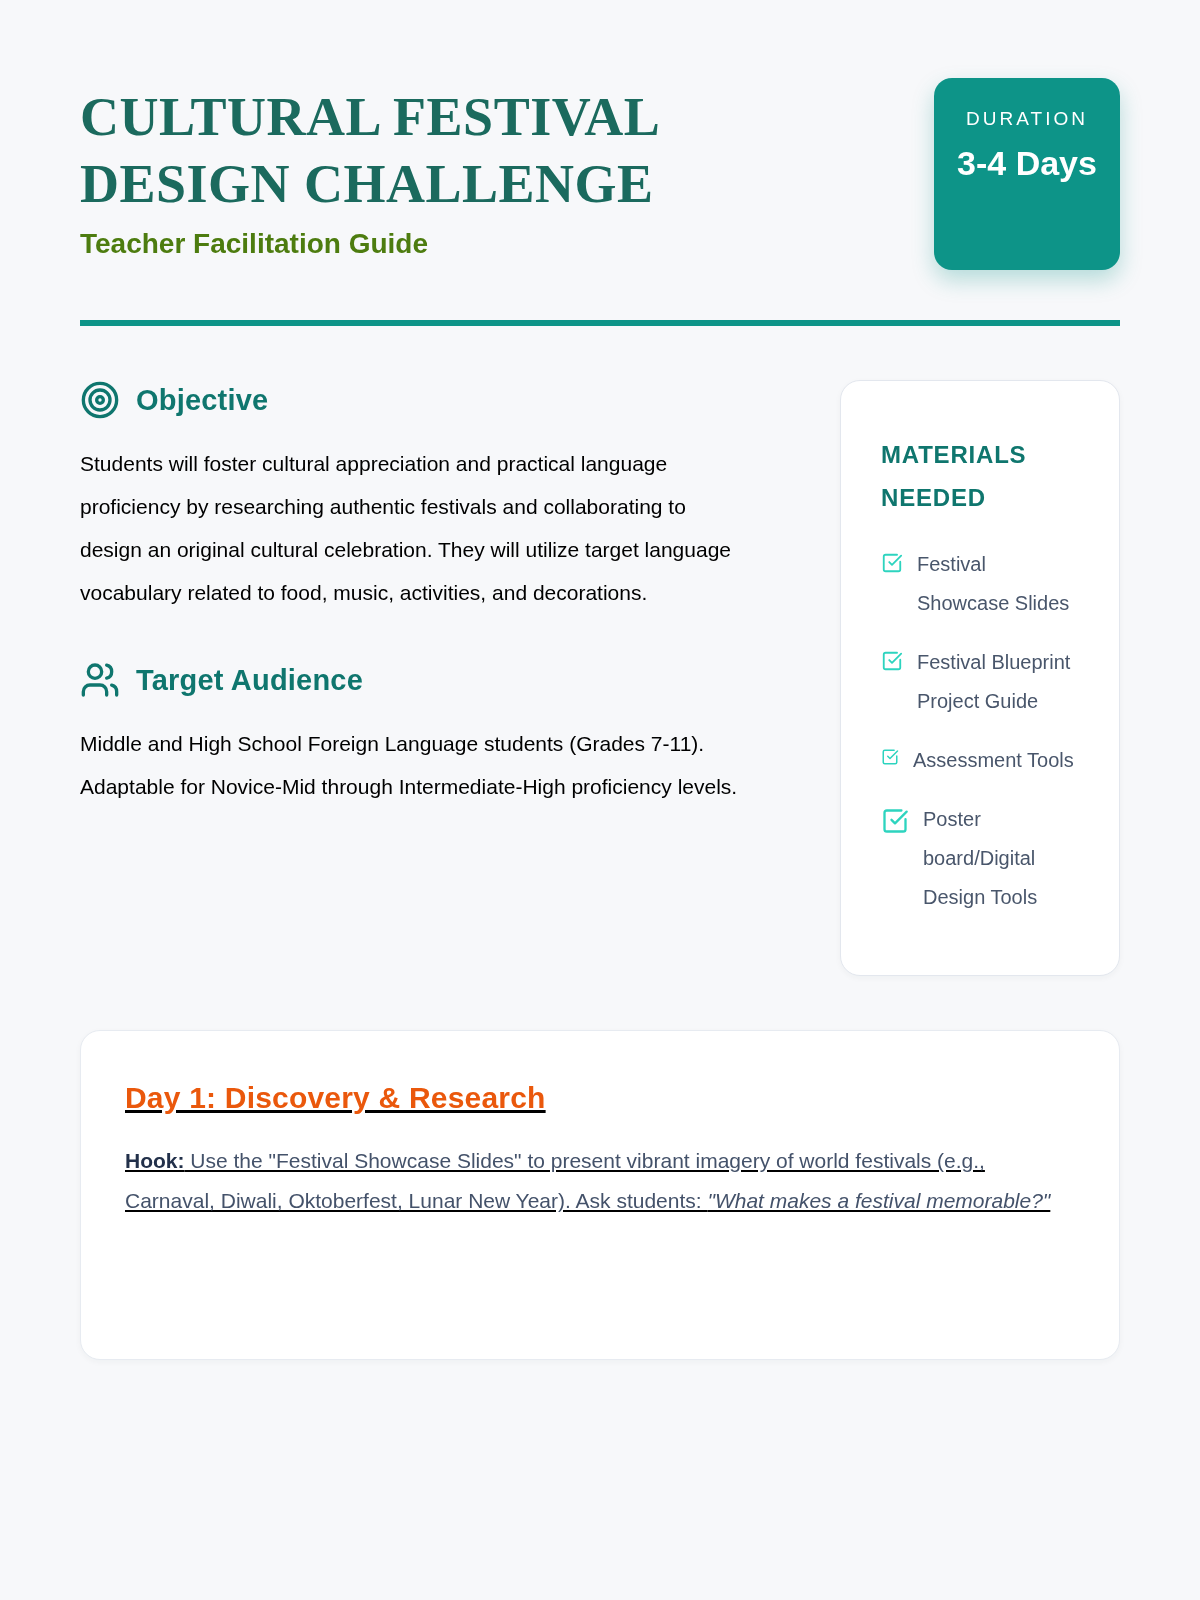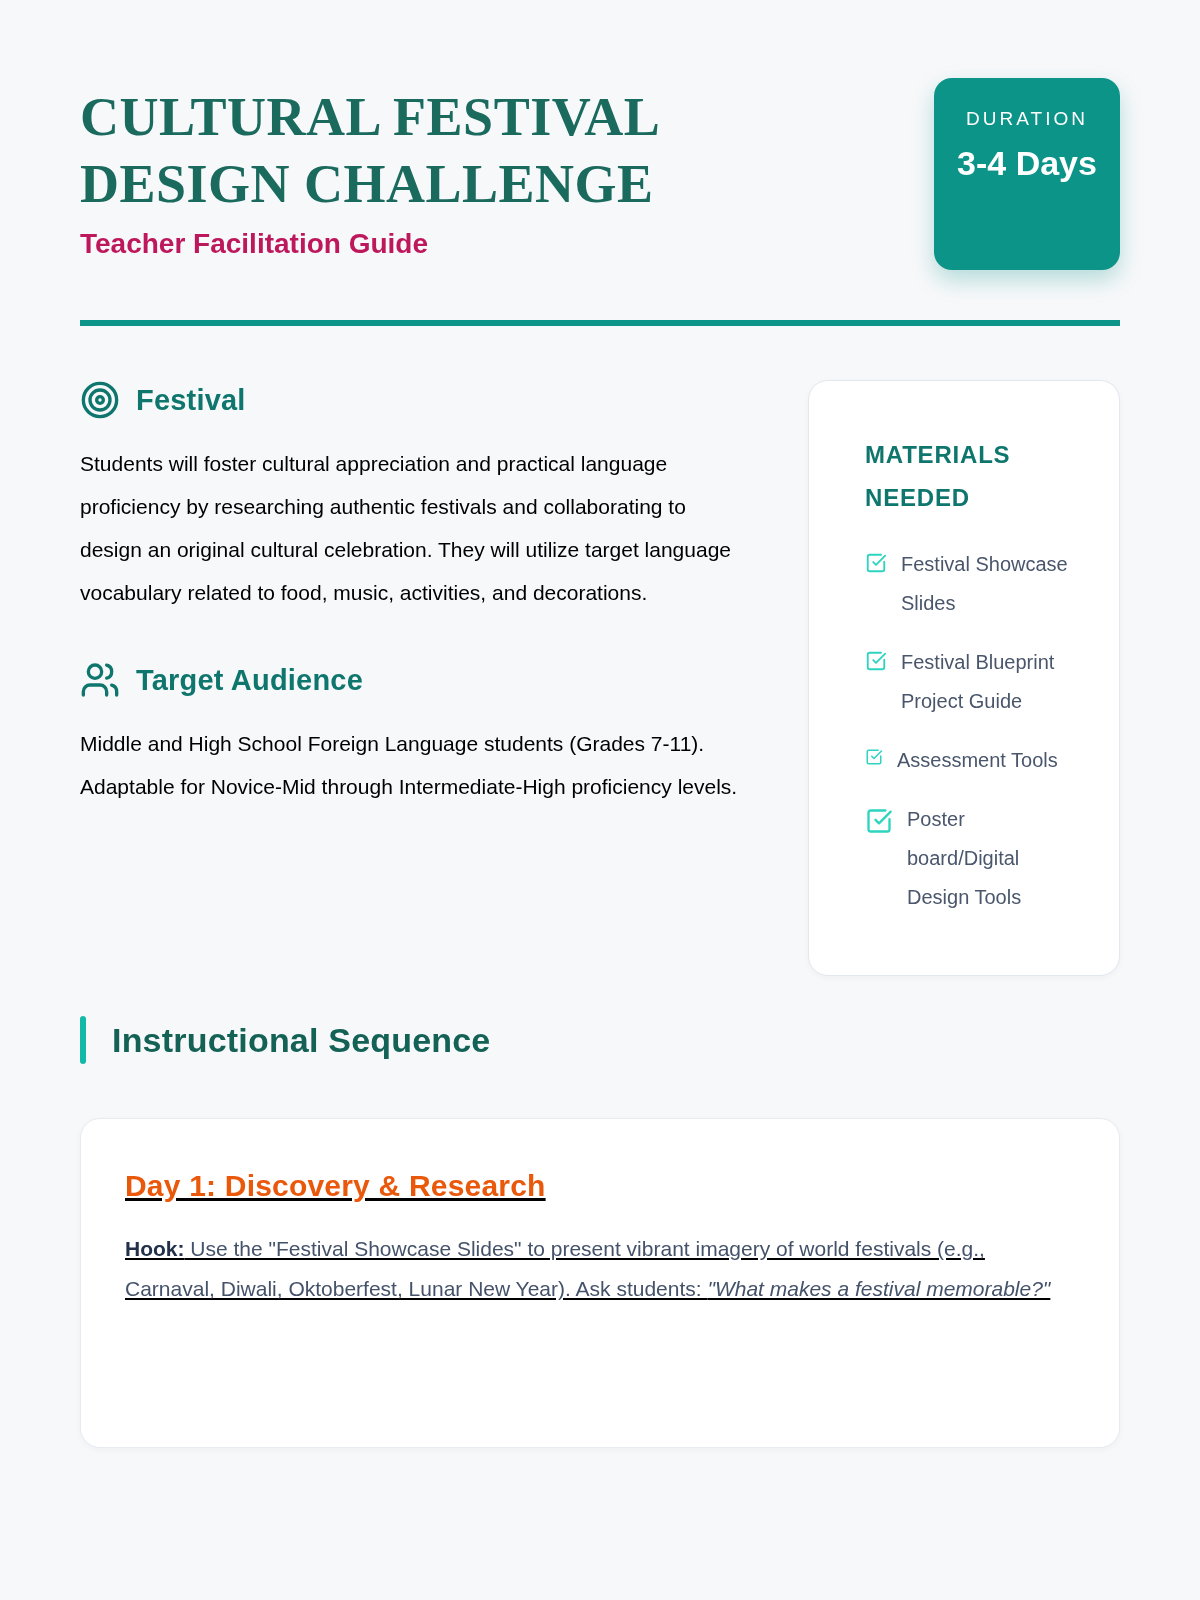--- a/index.html
+++ b/index.html
@@ -17,21 +17,21 @@
   
   .header { display: flex; justify-content: space-between; align-items: flex-start; }
   .doc-title {
     font-family: "Liberation Serif", serif;
     font-size: 54px; font-weight: 700; line-height: 1.24;
     color: #1b6a5e; letter-spacing: 0.5px;
     max-width: 700px;
   }
   .doc-subtitle {
     margin-top: 10px;
-    font-size: 28px; font-weight: 700; color: #be185d;
+    font-size: 28px; font-weight: 700; color: #4d7c0f;
   }
   .duration-badge {
     width: 186px; min-height: 192px;
     background: #0d9488; border-radius: 18px;
     color: #ffffff; text-align: center;
     padding: 30px 14px 24px 14px;
     box-shadow: 0 10px 22px rgba(13,148,136,0.28);
     flex-shrink: 0; margin-top: -6px;
   }
   .duration-label { font-size: 19px; font-weight: 500; letter-spacing: 3px; }
@@ -48,25 +48,25 @@
   .section-head svg { flex-shrink: 0; display: block; }
   .section-title { font-size: 29px; font-weight: 800; color: #0f766e; letter-spacing: 0.2px; }
   .section-body {
     margin-top: 22px;
     font-size: 21px; line-height: 43px; color: #000000;
     max-width: 660px;
   }
 
   
   .materials-card {
-    width: 312px; flex-shrink: 0;
+    width: 280px; flex-shrink: 0;
     background: #ffffff;
     border: 1px solid #e3e7ee;
     border-radius: 20px;
-    padding: 52px 40px 58px 56px;
+    padding: 52px 40px 58px 40px;
     box-shadow: 0 2px 6px rgba(30,41,59,0.04);
   }
   .materials-title {
     font-size: 24px; font-weight: 800; color: #0f766e;
     letter-spacing: 0.8px; line-height: 1.8;
   }
   .materials-list { list-style: none; margin-top: 26px; }
   .materials-item { display: flex; gap: 14px; margin-top: 20px; }
   .materials-item:first-child { margin-top: 0; }
   .materials-item .chk { flex-shrink: 0; margin-top: 7px; }
@@ -122,21 +122,21 @@
 
       <div class="section">
         <div class="section-head">
           <span>
             <svg width="40" height="40" viewBox="0 0 24 24" fill="none" stroke="#0f766e" stroke-width="2" stroke-linecap="round" stroke-linejoin="round">
               <circle cx="12" cy="12" r="10"></circle>
                 <circle cx="12" cy="12" r="6"></circle>
                 <circle cx="12" cy="12" r="2"></circle>
             </svg>
           </span>
-          <h2 class="section-title">Festival</h2>
+          <h2 class="section-title">Objective</h2>
         </div>
         <p class="section-body">Students will foster cultural appreciation and practical language proficiency by researching authentic festivals and collaborating to design an original cultural celebration. They will utilize target language vocabulary related to food, music, activities, and decorations.</p>
       </div>
 
       <div class="section">
         <div class="section-head">
           <span>
             <svg width="40" height="40" viewBox="0 0 24 24" fill="none" stroke="#0f766e" stroke-width="2" stroke-linecap="round" stroke-linejoin="round">
               <path d="M16 21v-2a4 4 0 0 0-4-4H6a4 4 0 0 0-4 4v2"></path>
               <circle cx="9" cy="7" r="4"></circle>
@@ -188,23 +188,19 @@
                 <path d="m9 11 3 3L22 4"></path>
               </svg>
           </span>
           <span class="materials-item-label">Poster board/Digital Design Tools</span>
         </li>
       </ul>
     </aside>
 
   </div>
 
-  <div class="seq-head">
-    <div class="seq-bar"></div>
-    <h2 class="seq-title">Instructional Sequence</h2>
-  </div>
 
   <div class="day-card">
     <h3 class="day-title">Day 1: Discovery &amp; Research</h3>
     <p class="day-body"><span class="hook-label">Hook:</span><span> Use the "Festival Showcase Slides" to present vibrant imagery of world festivals (e.g., Carnaval, Diwali, Oktoberfest, Lunar New Year). Ask students: </span><span class="hook-quote">"What makes a festival memorable?"</span></p>
   </div>
 
 </div>
 
 </body></html>

